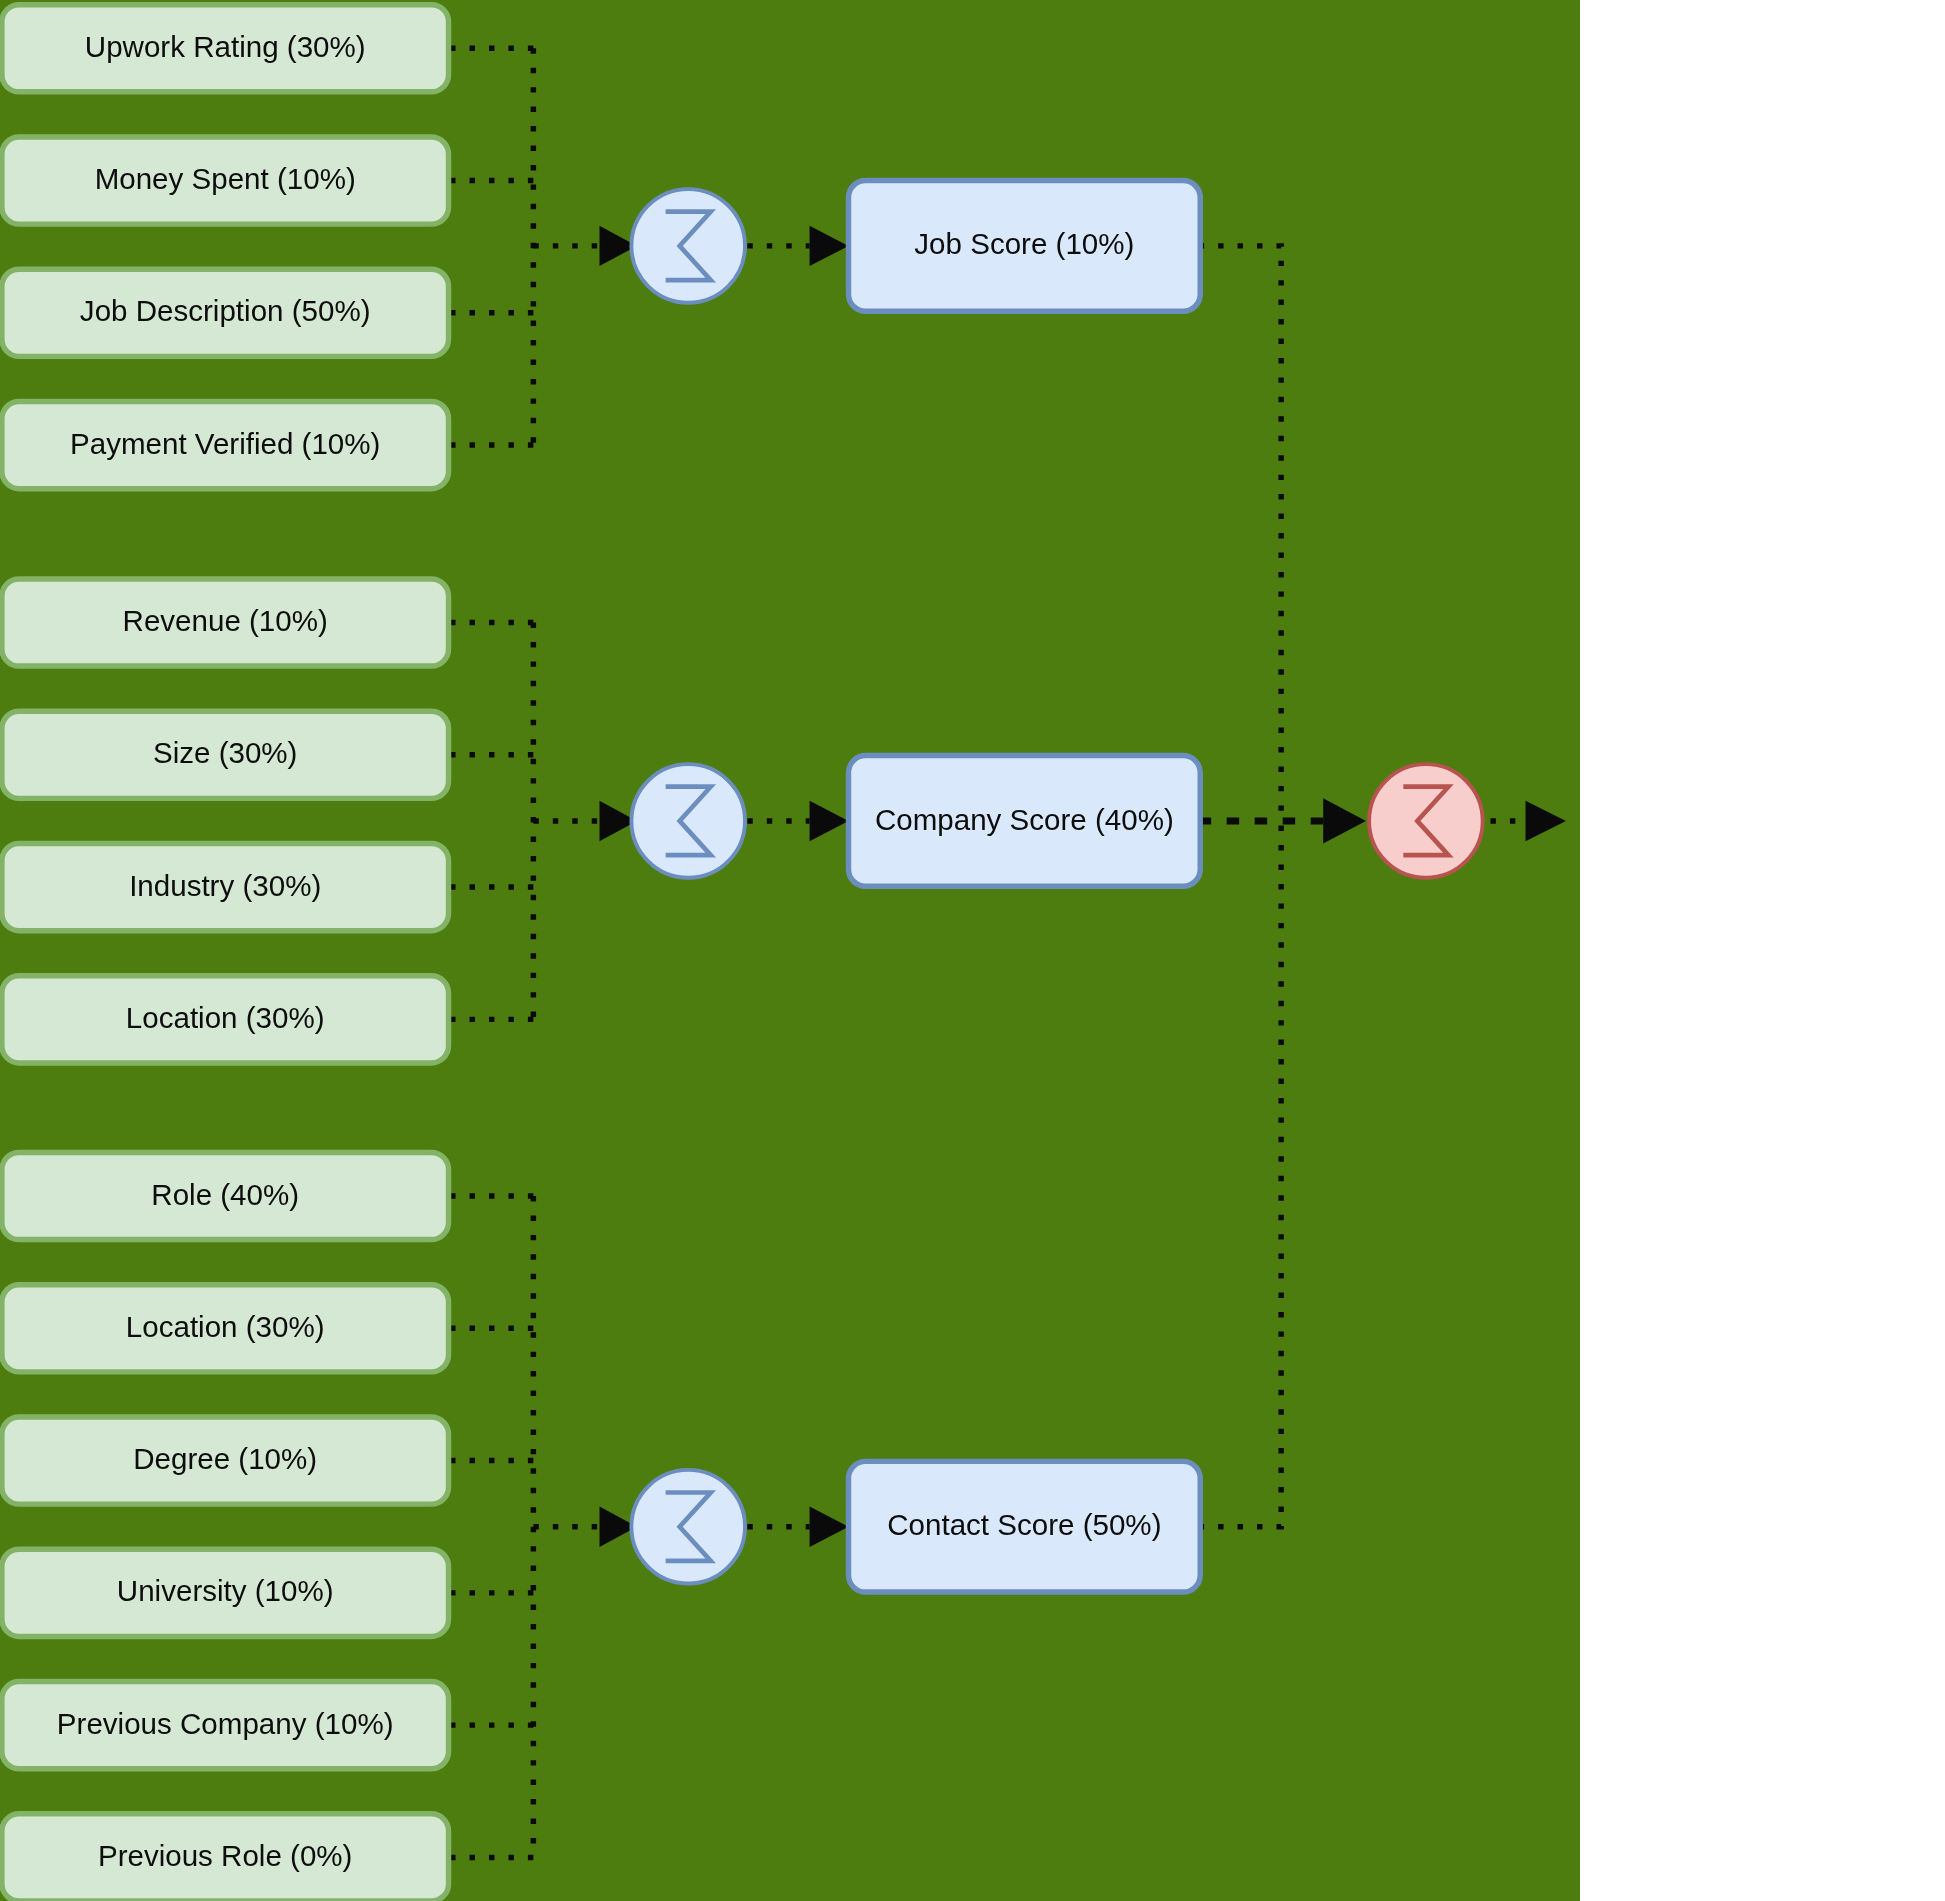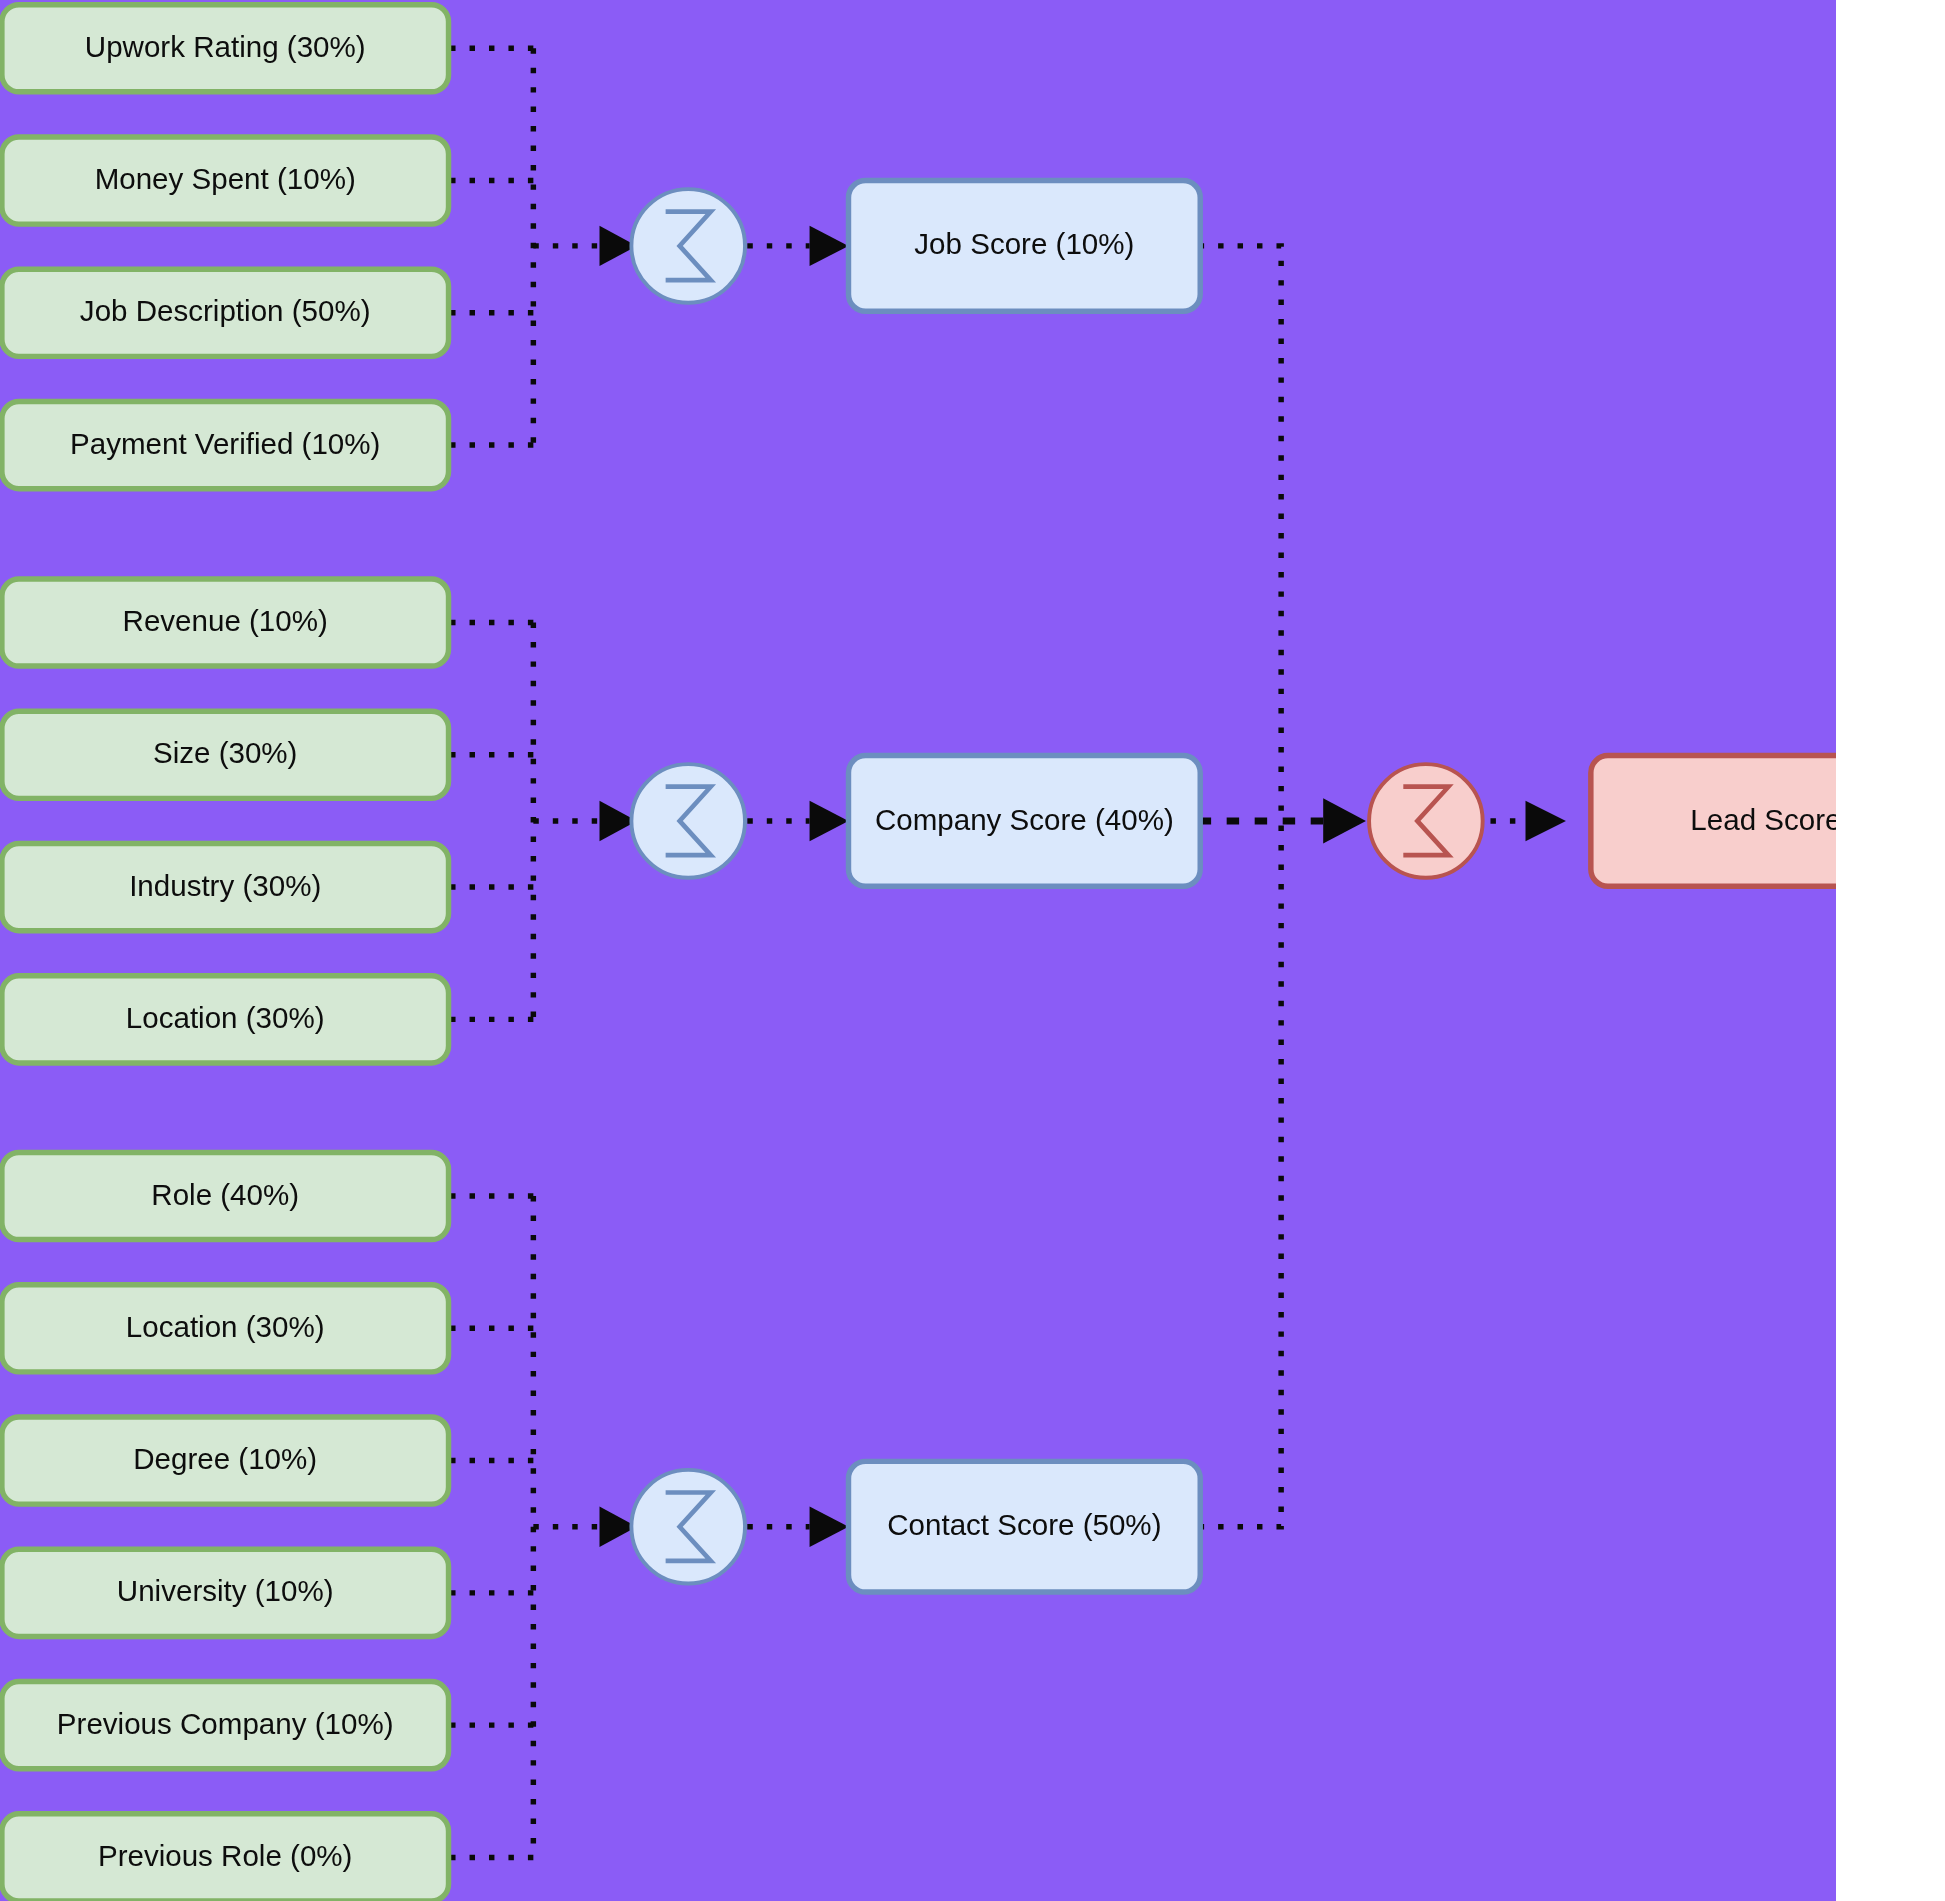--- a/index.html
+++ b/index.html
@@ -2,23 +2,23 @@
 <html style="font-size:12.5px"><head>
 <meta charset="utf-8">
 <style>
   html, body {
     margin: 0;
     padding: 0;
     background: #ffffff;
   }
   #stage {
     position: relative;
-    width: 1836px;
+    width: 1580px;
     height: 1901px;
-    background: #8b5cf6;
+    background: #4d7c0f;
     overflow: hidden;
     font-family: "Liberation Sans", sans-serif;
   }
   svg.diagram {
     position: absolute;
     left: 0;
     top: 0;
     width: 1946px;
     height: 1901px;
     display: block;

